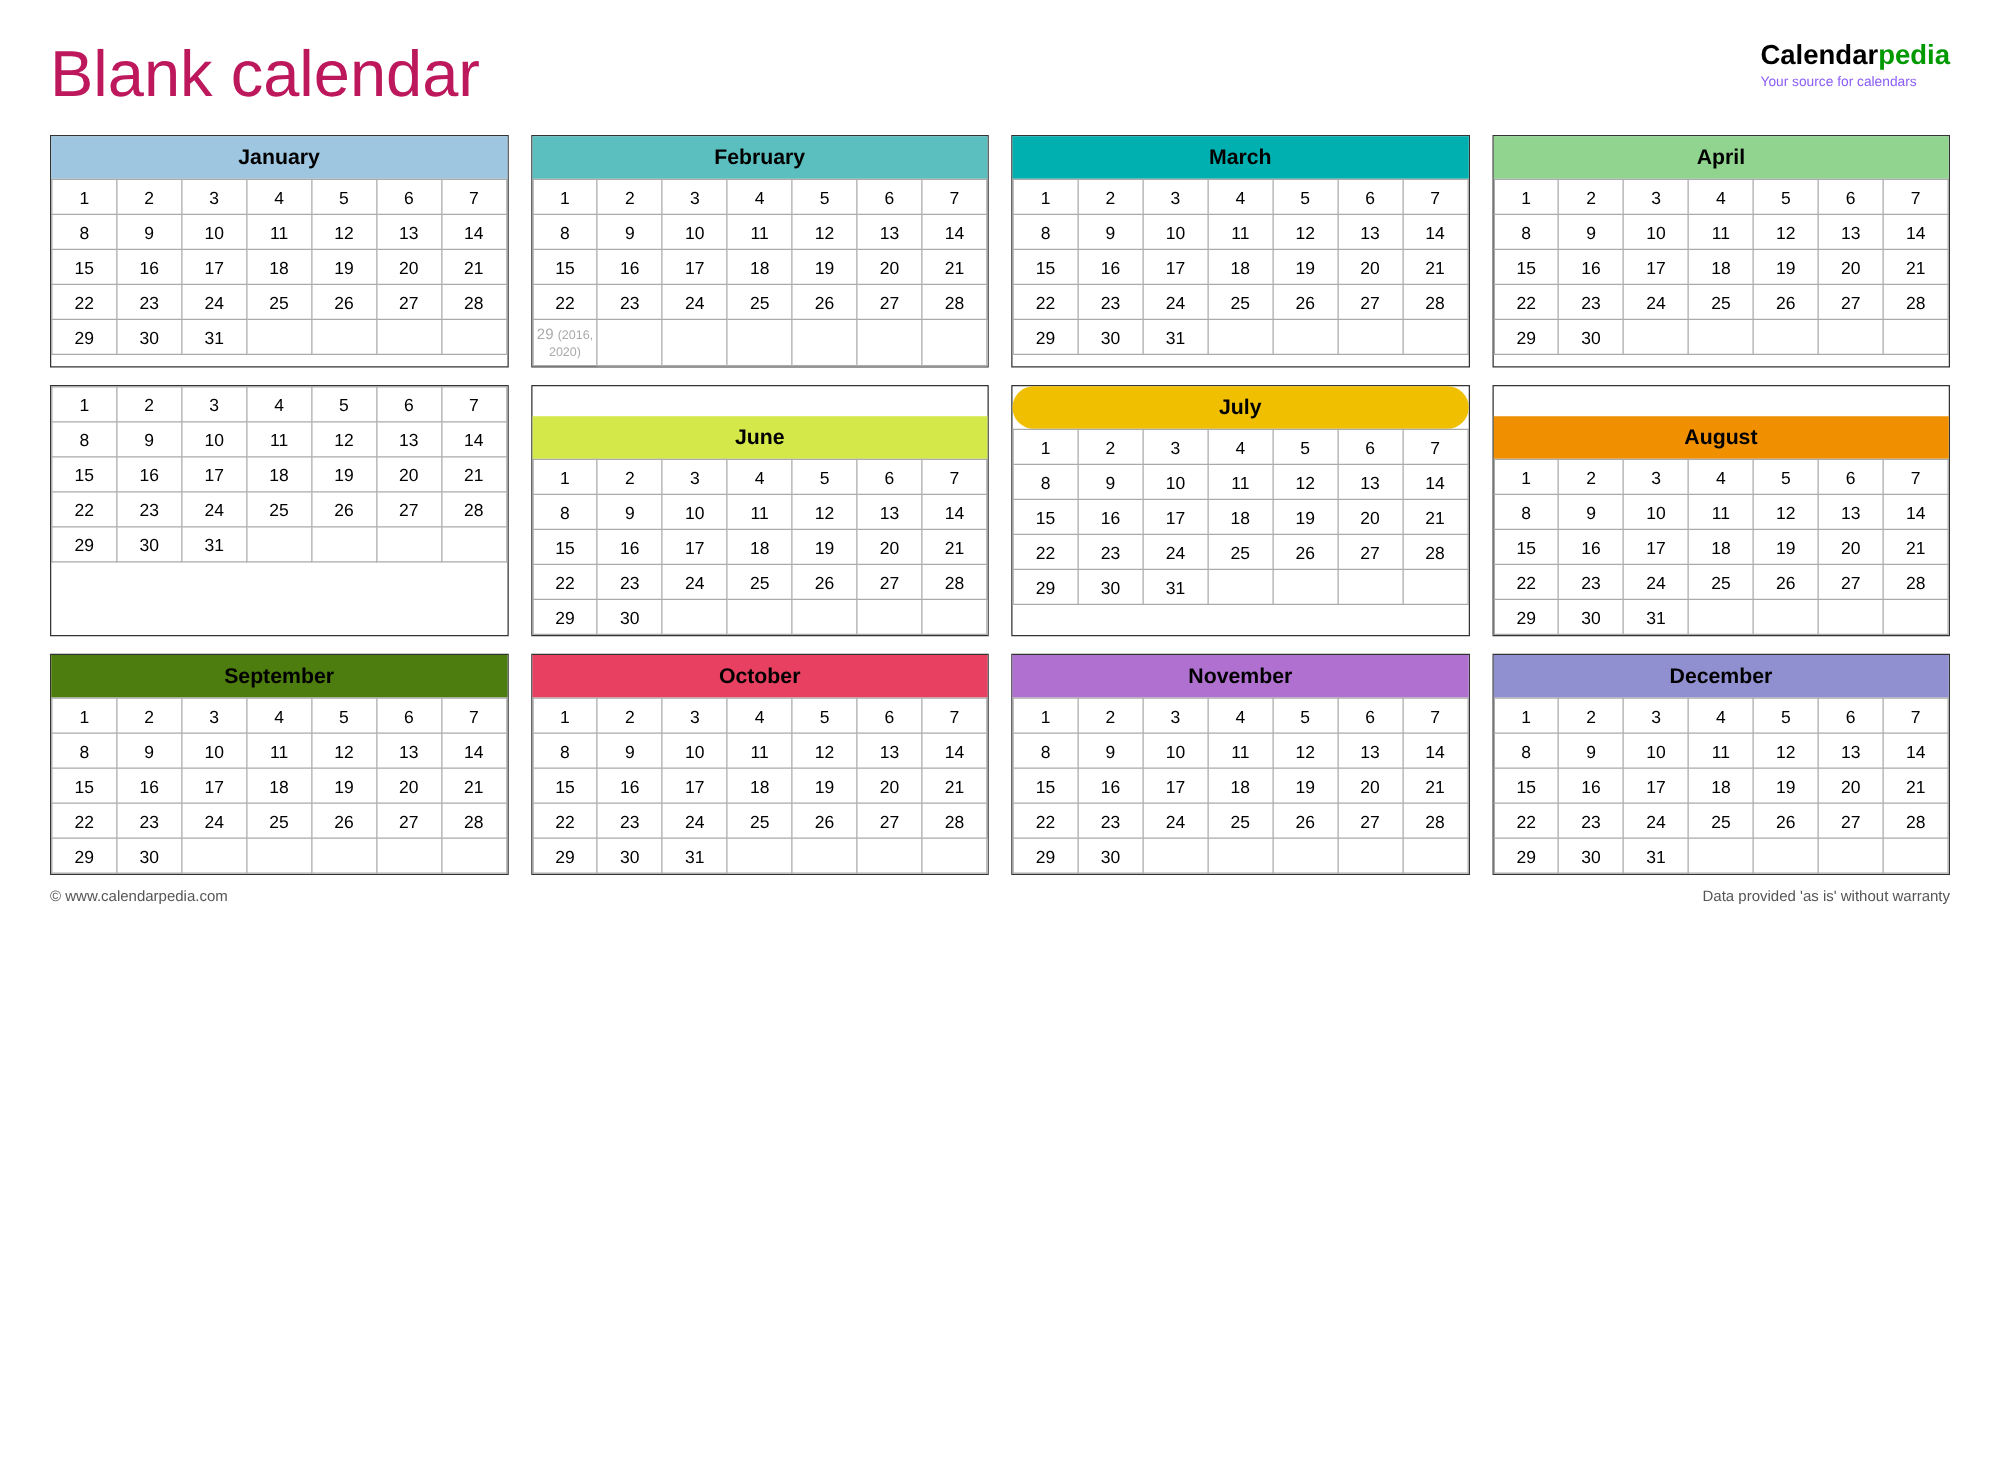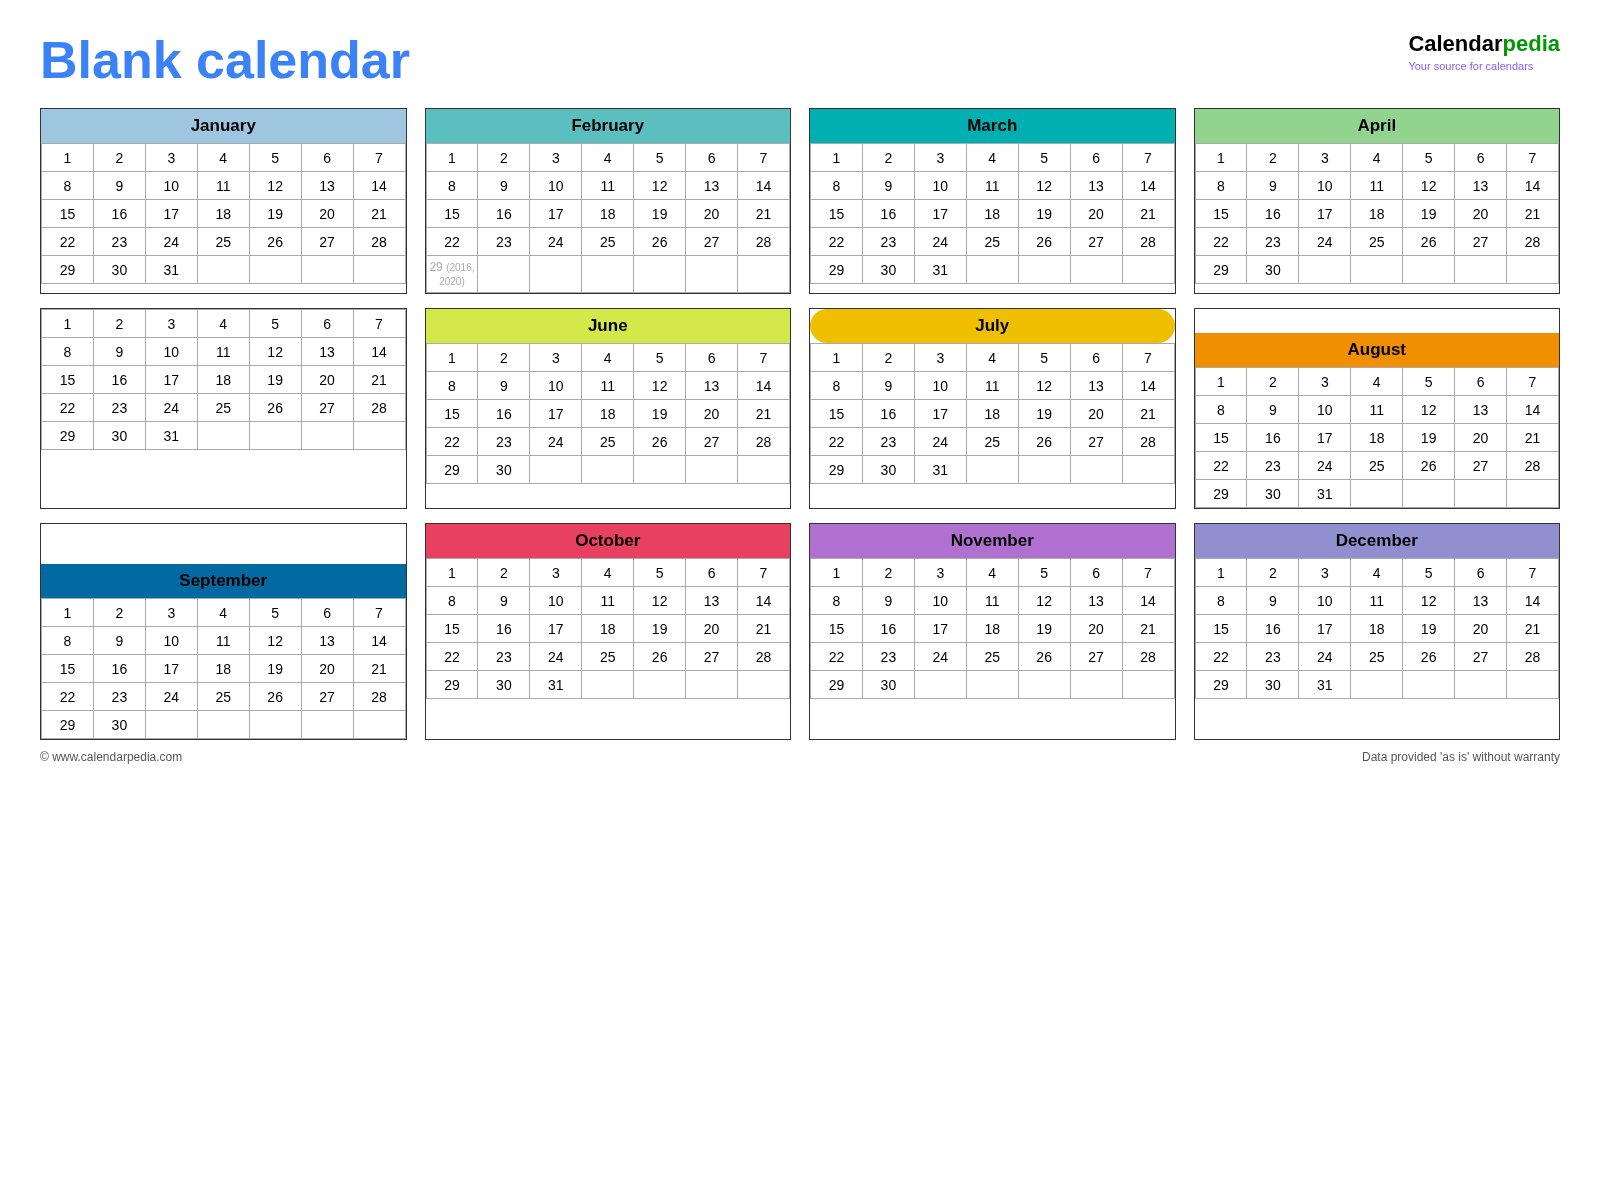--- a/index.html
+++ b/index.html
@@ -15,22 +15,22 @@
       padding: 30px 40px 20px 40px;
     }
     .header {
       display: flex;
       justify-content: space-between;
       align-items: flex-start;
       margin-bottom: 18px;
     }
     .page-title {
       font-size: 52px;
-      font-weight: bold;
-      color: #3b82f6;
+      font-weight: normal;
+      color: #be185d;
     }
     .brand {
       text-align: left;
       font-size: 18px;
       line-height: 1.3;
     }
     .brand-name {
       font-size: 22px;
     }
     .brand-name span.cal {
@@ -88,24 +88,24 @@
       font-size: 12px;
       color: #555;
     }
 
     
     .january .month-header { background-color: #9ec6e0; }
     .february .month-header { background-color: #5bbfbf; }
     .march .month-header { background-color: #00b0b0; }
     .april .month-header { background-color: #90d490; }
     .may .month-header { background-color: #7ab800; }
-    .june .month-header { background-color: #d4e84a; }
+    .june .month-header { background-color: #d4e84a; margin-top: 24px; }
     .july .month-header { background-color: #f0c000; border-radius: 17px; }
     .august .month-header { background-color: #f09000; margin-top: 24px; }
-    .september .month-header { background-color: #0369a1; margin-top: 40px; }
+    .september .month-header { background-color: #4d7c0f; }
     .october .month-header { background-color: #e84060; }
     .november .month-header { background-color: #b070d0; }
     .december .month-header { background-color: #9090d0; }
   </style>
 </head>
 <body>
 
 <div class="page">
   <div class="header">
     <h1 class="page-title">Blank calendar</h1>

